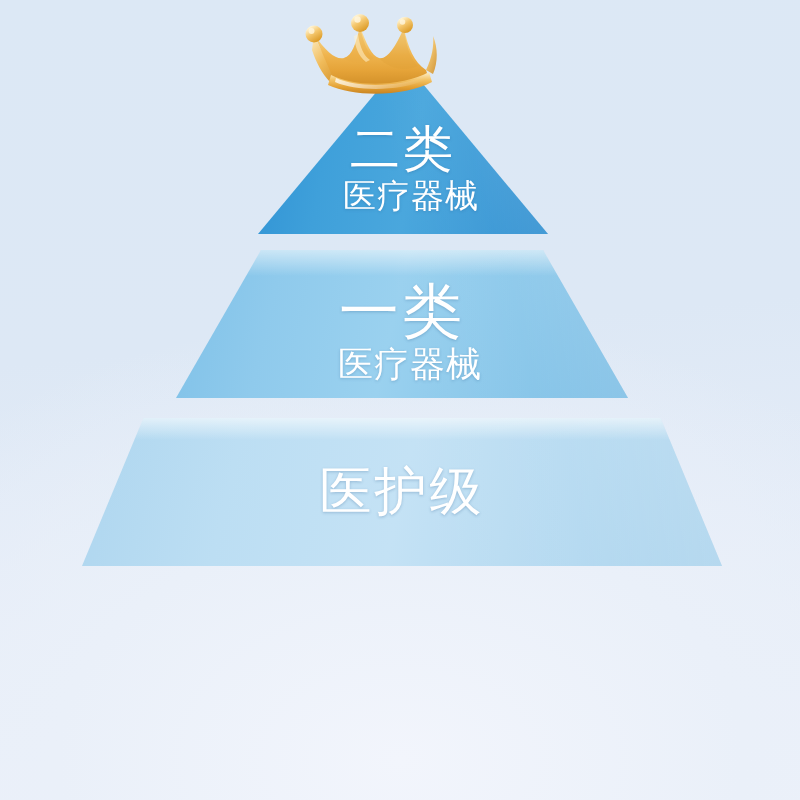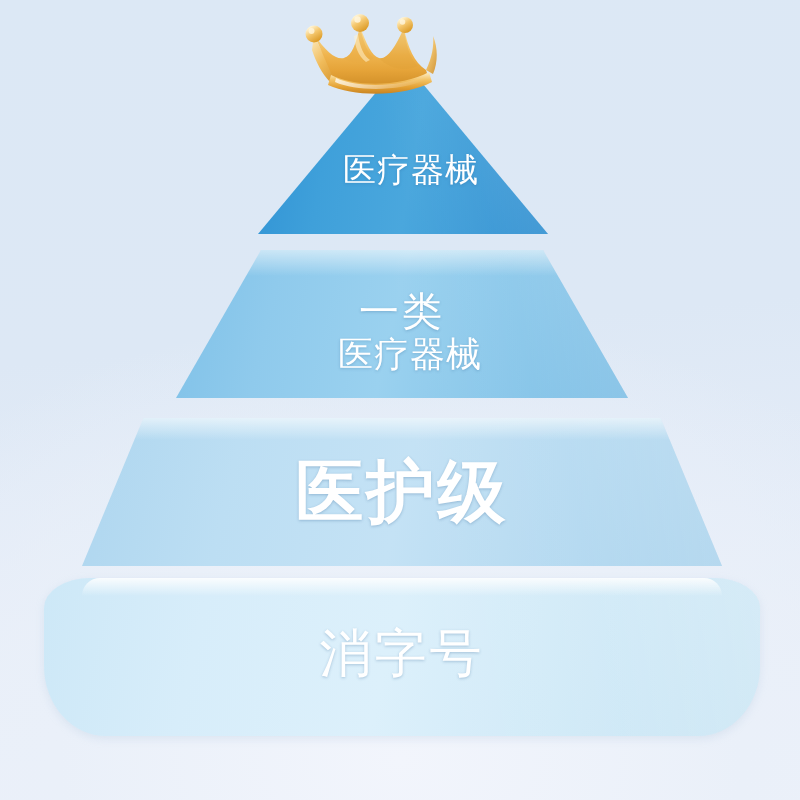--- a/index.html
+++ b/index.html
@@ -117,21 +117,21 @@
   }
   #tier-2 .shape::after {
     content: "";
     position: absolute;
     inset: 0;
     background: linear-gradient(258deg, rgba(255,255,255,0.22) 0%, rgba(255,255,255,0.05) 26%, rgba(255,255,255,0) 52%);
     -webkit-clip-path: polygon(18.8% 0%, 81.2% 0%, 100% 100%, 0% 100%);
     clip-path: polygon(18.8% 0%, 81.2% 0%, 100% 100%, 0% 100%);
   }
   #tier-2 .labels { margin-top: 14px; }
-  #tier-2 .t-main { font-size: 40px; }
+  #tier-2 .t-main { font-size: 60px; }
   #tier-2 .t-sub  { font-size: 35px; }
 
   
   #tier-3 {
     left: 82px;
     top: 418px;
     width: 640px;
     height: 148px;
   }
   #tier-3 .shape {
@@ -149,21 +149,21 @@
     clip-path: polygon(9.6% 0%, 90.4% 0%, 100% 100%, 0% 100%);
   }
   #tier-3 .shape::after {
     content: "";
     position: absolute;
     inset: 0;
     background: linear-gradient(258deg, rgba(255,255,255,0.24) 0%, rgba(255,255,255,0.06) 24%, rgba(255,255,255,0) 50%);
     -webkit-clip-path: polygon(9.6% 0%, 90.4% 0%, 100% 100%, 0% 100%);
     clip-path: polygon(9.6% 0%, 90.4% 0%, 100% 100%, 0% 100%);
   }
-  #tier-3 .t-main { font-size: 68px; font-weight: bold; }
+  #tier-3 .t-main { font-size: 52px; }
 
   
   #tier-4 {
     left: 44px;
     top: 578px;
     width: 716px;
     height: 158px;
   }
   #tier-4 .shape {
     background: linear-gradient(103deg, #cde8f7 0%, #d7edfa 22%, #dcf0fb 48%, #cfe9f7 76%, #c5e3f3 100%);
@@ -201,45 +201,40 @@
 </head>
 <body>
 
 <div id="stage">
 
   <div id="pyramid">
 
     <div class="tier" id="tier-1">
       <div class="shape"></div>
       <div class="labels">
+        <span class="t-main">二类</span>
         <span class="t-sub">医疗器械</span>
       </div>
     </div>
 
     <div class="tier" id="tier-2">
       <div class="shape"></div>
       <div class="labels">
         <span class="t-main">一类</span>
         <span class="t-sub">医疗器械</span>
       </div>
     </div>
 
     <div class="tier" id="tier-3">
       <div class="shape"></div>
       <div class="labels">
         <span class="t-main">医护级</span>
       </div>
     </div>
 
-    <div class="tier" id="tier-4">
-      <div class="shape"></div>
-      <div class="labels">
-        <span class="t-main">消字号</span>
-      </div>
-    </div>
 
   </div>
 
   <div id="crown">
     <svg viewBox="0 0 150 92" xmlns="http://www.w3.org/2000/svg">
       <defs>
         <linearGradient id="goldBody" x1="0" y1="0" x2="0" y2="1">
           <stop offset="0%" stop-color="#fbe6b0"></stop>
           <stop offset="22%" stop-color="#f6cf7c"></stop>
           <stop offset="48%" stop-color="#efb44e"></stop>

